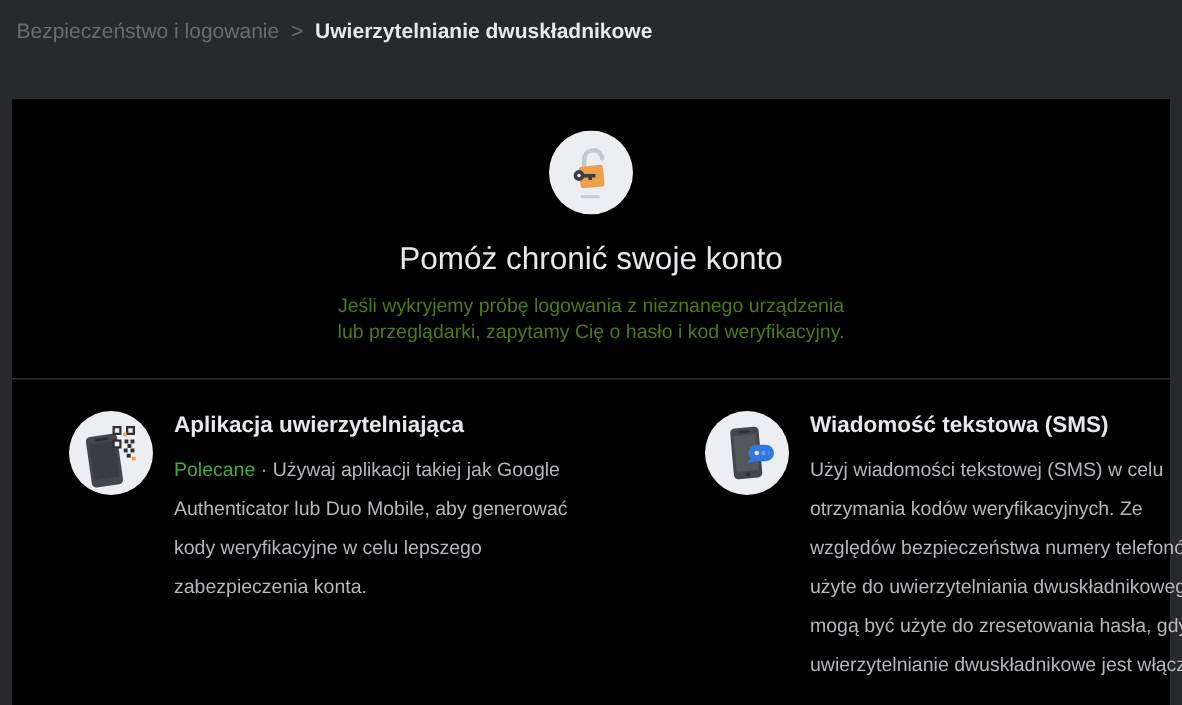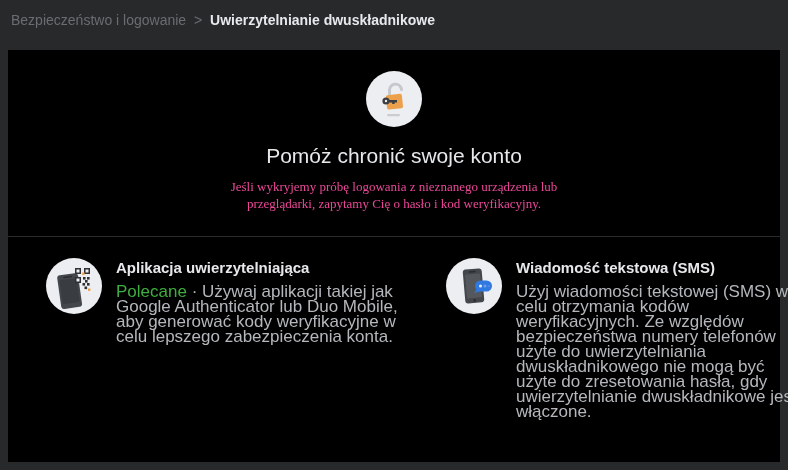--- a/index.html
+++ b/index.html
@@ -3,21 +3,21 @@
 <meta charset="utf-8">
 <style>
   * { margin:0; padding:0; box-sizing:border-box; }
   html,body { width:788px; height:470px; overflow:hidden; }
   body {
     background:#27292b;
     font-family:"Liberation Sans", sans-serif;
     -webkit-font-smoothing:antialiased;
   }
   .topbar {
-    height:50px;
+    height:66px;
     padding:12px 0 0 11px;
     font-size:14px;
   }
   .crumb-parent { color:#6a6d71; cursor:pointer; }
   .crumb-sep { color:#6a6d71; margin:0 4px; }
   .crumb-current { color:#e7e9ec; font-weight:bold; }
 
   .panel {
     margin:0 8px;
     height:412px;
@@ -35,45 +35,44 @@
     margin-top:13px;
     font-size:21px;
     font-weight:normal;
     color:#e6e8eb;
   }
   .hero-desc {
     margin:10px auto 0 auto;
     max-width:350px;
     font-size:13px;
     line-height:17px;
-    color:#ec4899;
-    font-family:Liberation Serif, serif;
+    color:#4d7c0f;
   }
 
   .methods { padding:21px 14px 0 38px; }
   .methods-title {
     font-size:15px;
     font-weight:bold;
     color:#dcdfe3;
     margin-bottom:21px;
   }
-  .cards { display:flex; gap:48px; }
+  .cards { display:flex; gap:72px; }
   .card { display:flex; flex:1; align-items:flex-start; }
   .card-icon { width:56px; height:56px; flex:0 0 56px; }
   .card-body { margin-left:14px; width:282px; }
   .card-title {
     font-size:15px;
     font-weight:bold;
     color:#e6e8eb;
     margin-top:1px;
   }
   .card-desc {
     margin-top:8px;
-    font-size:17px;
-    line-height:15px;
+    font-size:13px;
+    line-height:26px;
     color:#b4b7bc;
   }
   .badge-recommended { color:#3fae3f; }
   .btn {
     display:inline-block;
     margin-top:13px;
     font-size:12px;
     font-weight:bold;
     font-family:"Liberation Sans", sans-serif;
     border-radius:3px;

